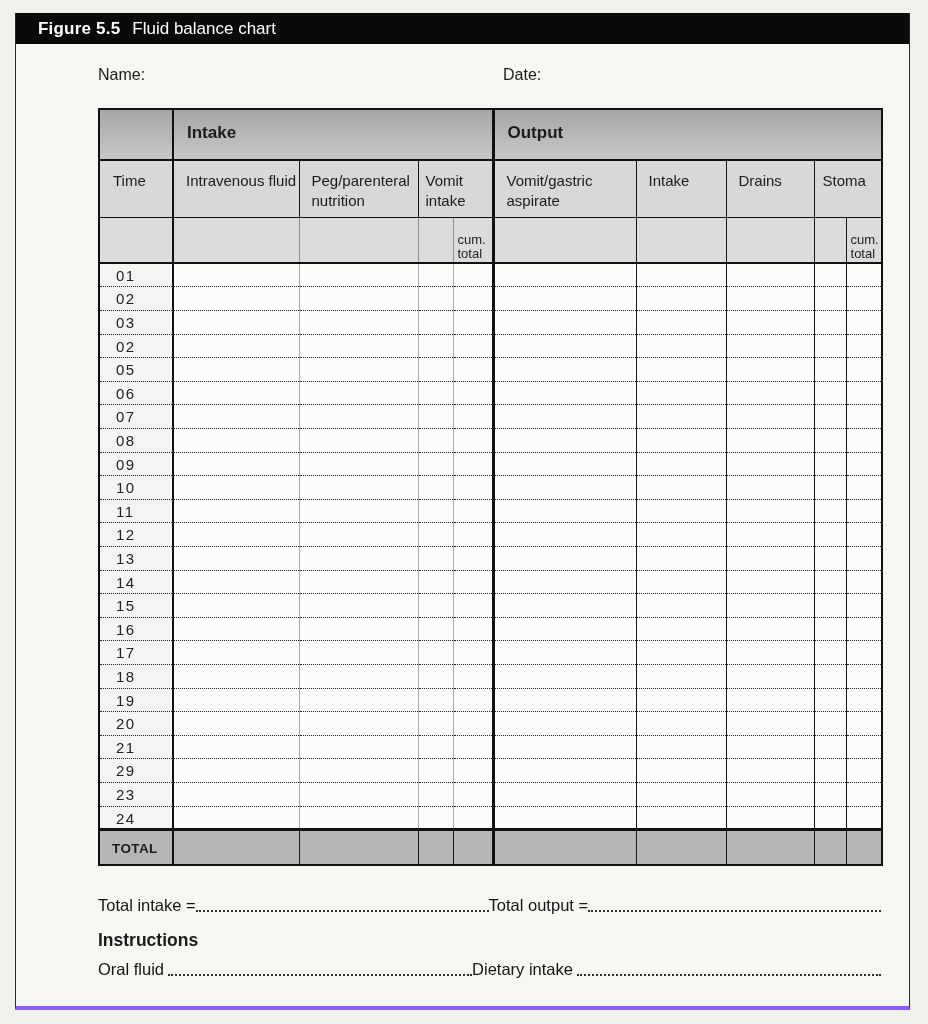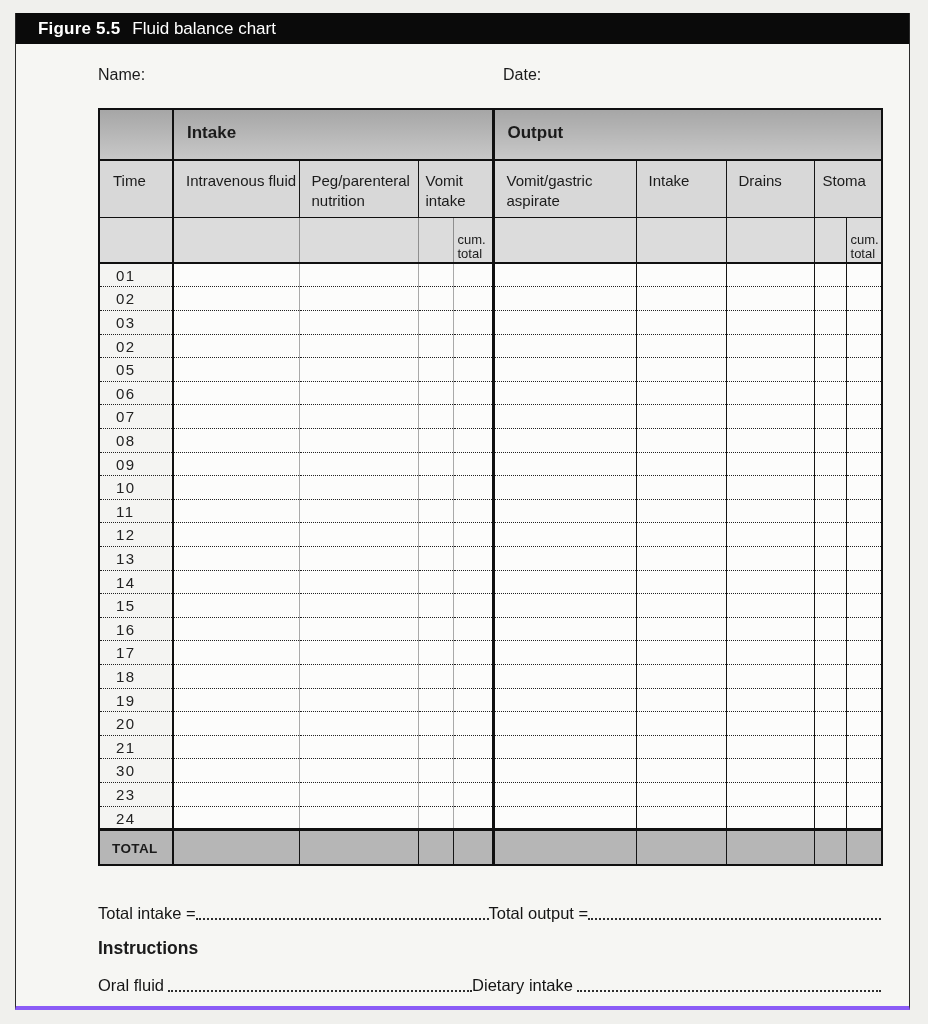--- a/index.html
+++ b/index.html
@@ -138,21 +138,21 @@
   .trow .c-oralcum { border-right: 3px solid #101010; }
   .trow .c-stomacum { border-right: none; }
 
   
   .leader-line {
     display: flex;
     align-items: flex-end;
     font-size: 16.5px;
     color: #151515;
   }
-  .leader-line .lbl { white-space: nowrap; margin-top: 8px; }
+  .leader-line .lbl { white-space: nowrap; }
   .leader {
     flex: 1;
     border-bottom: 2px dotted #2e2e2e;
     margin-bottom: 3px;
     min-width: 40px;
   }
   .totals-line { margin-top: 30px; }
   .totals-line .leader:first-of-type { margin-left: 16px; }
   .instructions {
     margin-top: 15px;
@@ -470,21 +470,21 @@
             <td class="c-peg"></td>
             <td class="c-oral"></td>
             <td class="c-oralcum"></td>
             <td class="c-vomit"></td>
             <td class="c-urine"></td>
             <td class="c-drains"></td>
             <td class="c-stoma"></td>
             <td class="c-stomacum"></td>
           </tr>
           <tr>
-            <th class="c-time">30</th>
+            <th class="c-time">29</th>
             <td class="c-iv"></td>
             <td class="c-peg"></td>
             <td class="c-oral"></td>
             <td class="c-oralcum"></td>
             <td class="c-vomit"></td>
             <td class="c-urine"></td>
             <td class="c-drains"></td>
             <td class="c-stoma"></td>
             <td class="c-stomacum"></td>
           </tr>

